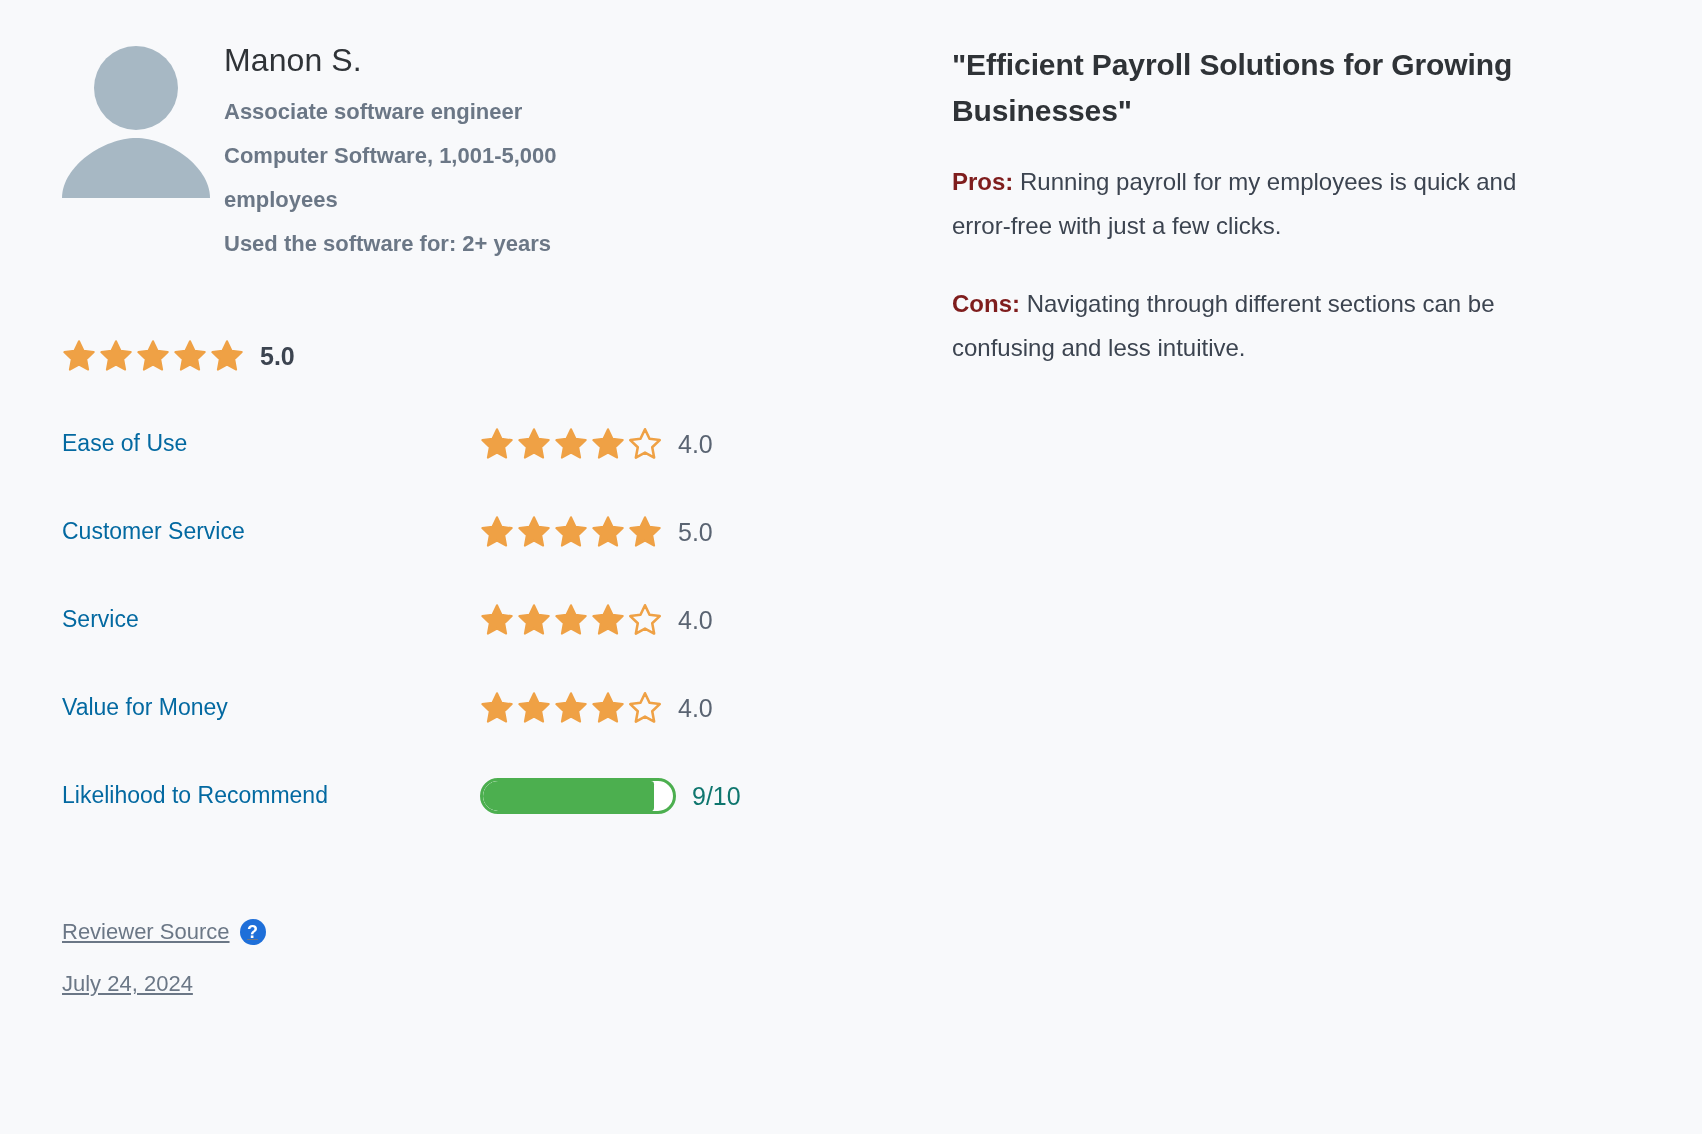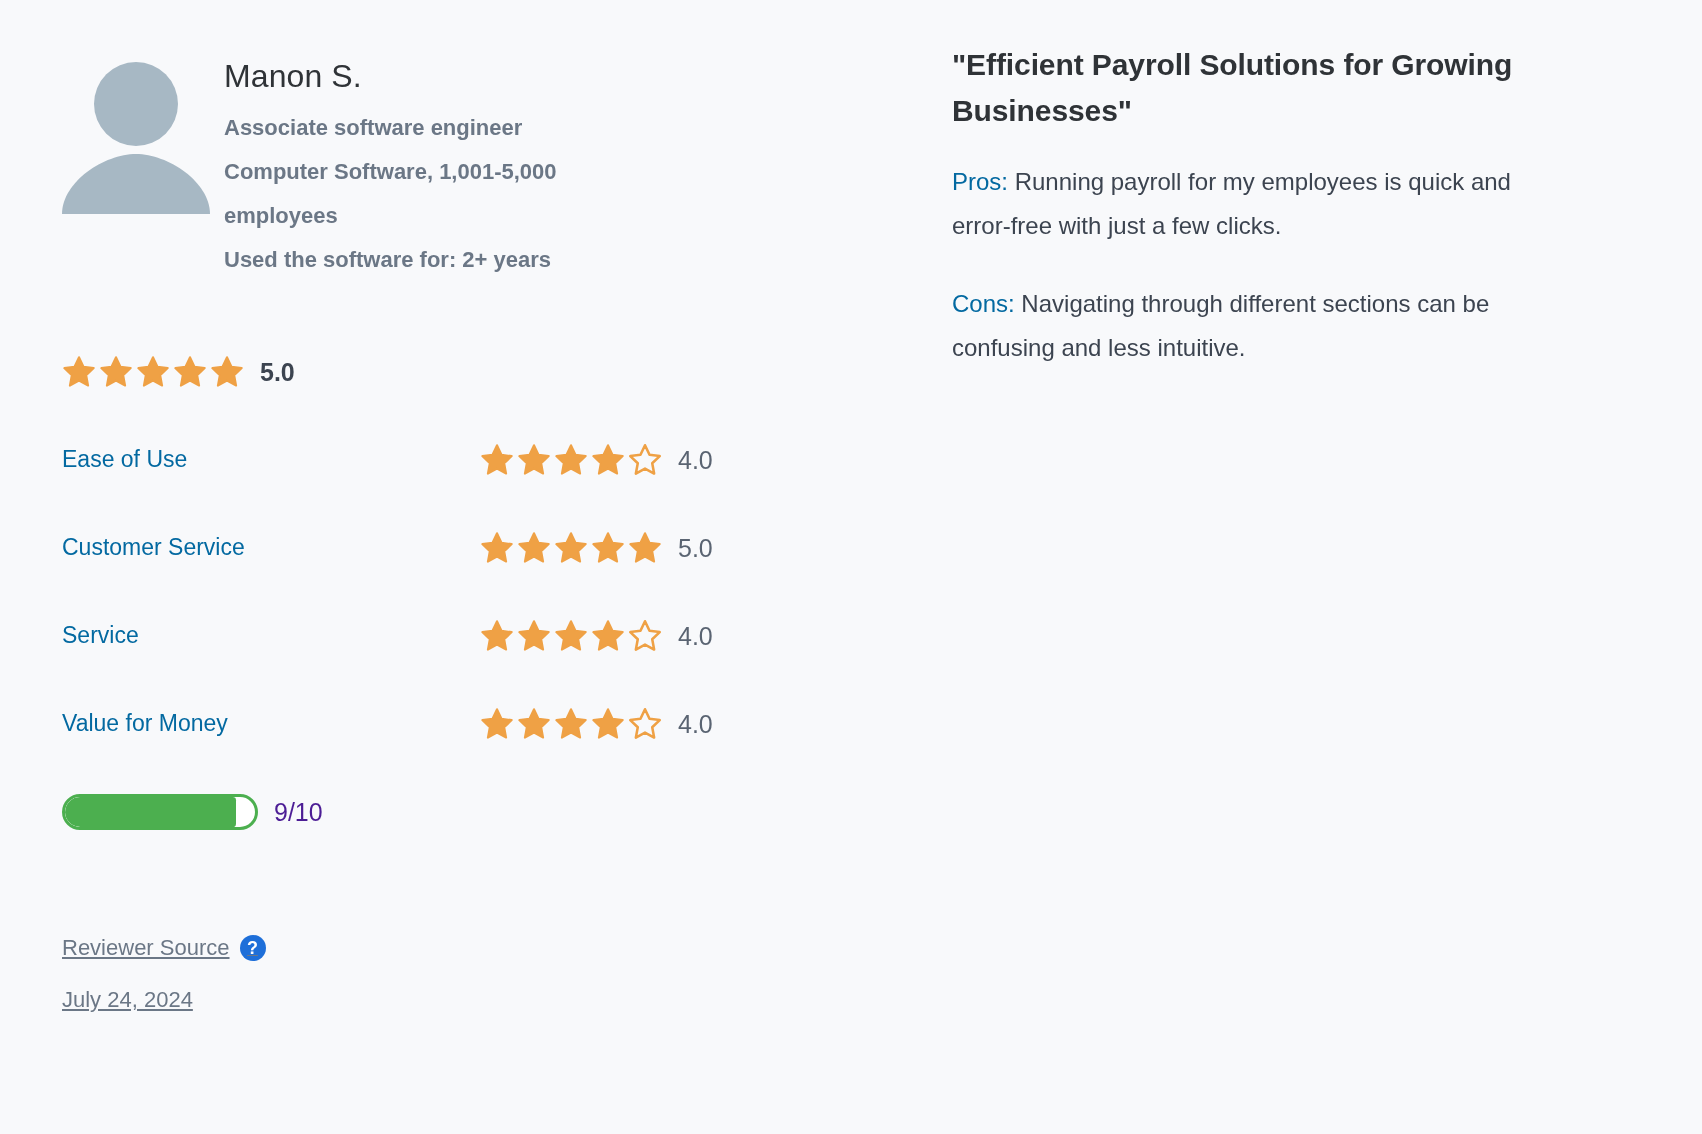--- a/index.html
+++ b/index.html
@@ -17,21 +17,21 @@
     position: relative;
     width: 1702px;
     height: 1134px;
     display: flex;
     padding: 0;
   }
 
   
   .left-col {
     width: 880px;
-    padding: 46px 0 0 62px;
+    padding: 30px 0 0 62px;
     flex: 0 0 880px;
   }
 
   .reviewer-block {
     display: flex;
     align-items: flex-start;
     gap: 0;
   }
 
   .avatar {
@@ -127,21 +127,21 @@
     flex: 0 0 196px;
   }
   .nps-fill {
     position: absolute;
     left: 0; top: 0; bottom: 0;
     background: #4caf4f;
     border-radius: 18px 4px 4px 18px;
   }
   .nps-number {
     font-size: 25px;
-    color: #4c1d95;
+    color: #0f766e;
     margin-left: 16px;
     line-height: 1;
   }
 
   
   .source-block {
     margin-top: 66px;
   }
   .source-line {
     font-size: 22px;
@@ -185,22 +185,22 @@
   }
 
   .review-para {
     font-size: 24px;
     line-height: 44px;
     color: #3c4450;
     margin: 0 0 34px 0;
     font-weight: 400;
   }
   .review-para b {
-    font-weight: 400;
-    color: #0369a1;
+    font-weight: 700;
+    color: #7f1d1d;
   }
 </style>
 </head>
 <body>
 
 <div class="review-card">
 
   <div class="left-col">
 
     <div class="reviewer-block">
@@ -334,20 +334,21 @@
               </svg>
               <svg width="34" height="34" viewBox="0 0 24 24">
                 <path d="M12 1.6 L15.18 8.3 L22.4 9.25 L17.1 14.3 L18.45 21.6 L12 18.1 L5.55 21.6 L6.9 14.3 L1.6 9.25 L8.82 8.3 Z" fill="none" stroke="#efa145" stroke-width="1.8" stroke-linejoin="round"></path>
               </svg>
             </div>
           <span class="rating-number">4.0</span>
         </div>
       </div>
 
       <div class="rating-row">
+        <div class="rating-label">Likelihood to Recommend</div>
         <div class="rating-value-wrap">
           <div class="nps-bar">
             <div class="nps-fill" id="nps-fill" style="width: 90%; background: rgb(76, 175, 79);"></div>
           </div>
           <span class="nps-number">9/10</span>
         </div>
       </div>
 
     </div>
 

